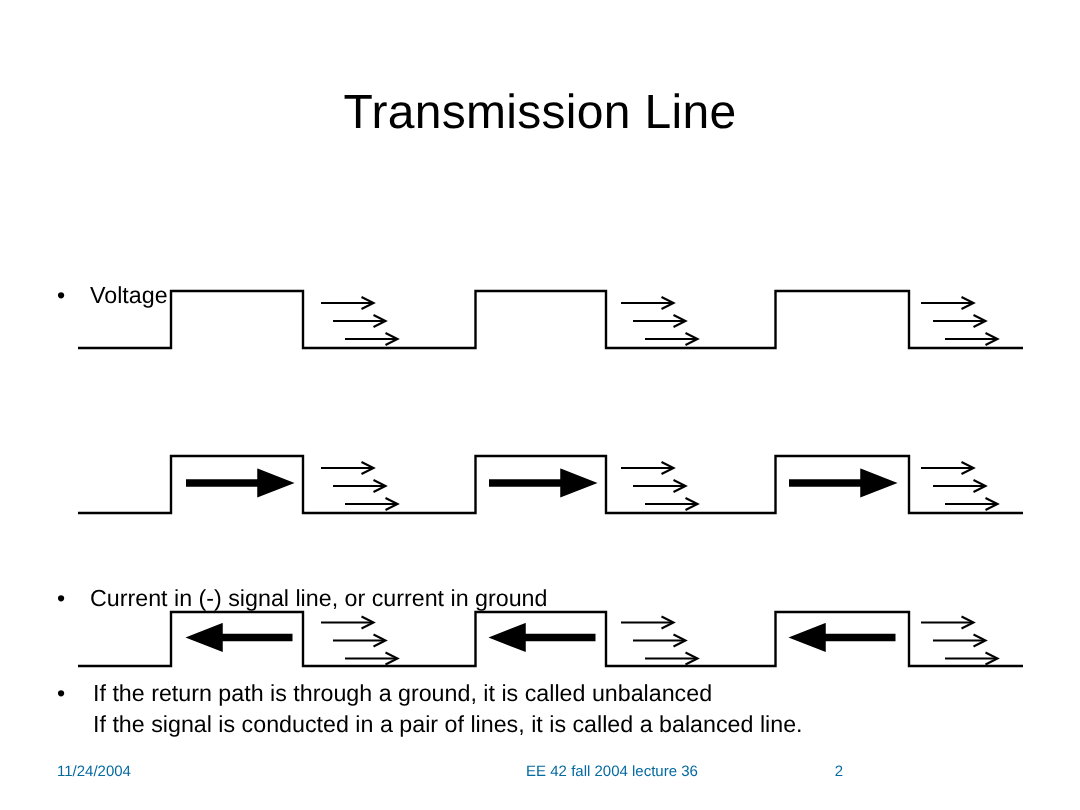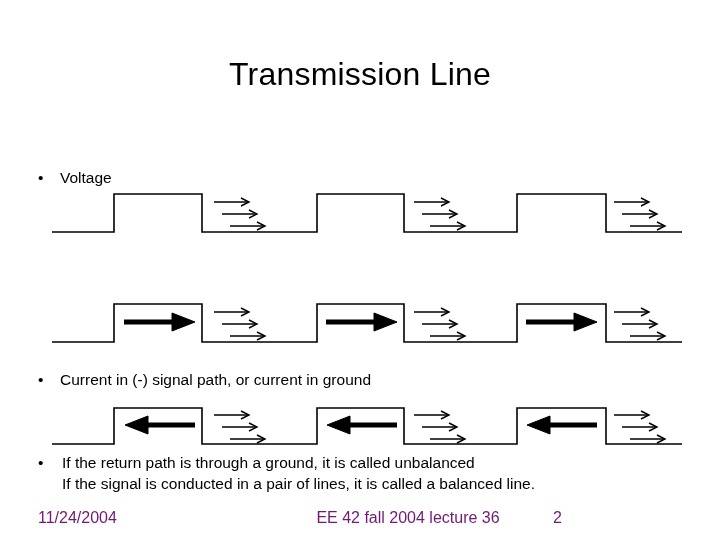--- a/index.html
+++ b/index.html
@@ -32,20 +32,21 @@
     font-weight: normal;
     letter-spacing: 0.2px;
     color: #000000;
   }
   .bullet {
     position: absolute;
     font-size: 15.5px;
     color: #000000;
     line-height: 20px;
     white-space: pre;
+    margin-top: 20px;
   }
   .bullet .dot {
     display: inline-block;
     width: 22px;
   }
   .bullet-wrap {
     position: absolute;
     font-size: 15.5px;
     color: #000000;
     line-height: 21px;
@@ -57,22 +58,22 @@
   }
   .bullet-wrap .txt {
     display: block;
     margin-left: 24px;
   }
   .wave-svg {
     position: absolute;
   }
   .footer {
     position: absolute;
-    font-size: 16px;
-    color: #701a75;
+    font-size: 10px;
+    color: #0369a1;
   }
   #footer-date { left: 38px; top: 497px; }
   #footer-center { left: 0; top: 497px; width: 720px; text-align: center; padding-left: 48px; }
   #footer-page { right: 38px; top: 497px; }
 </style>
 </head>
 <body>
 
 <div id="slide">
 
@@ -150,21 +151,21 @@
     <g stroke="#000000" stroke-width="1.4" fill="none">
       <path d="M562,20 L596,20"></path>
         <path d="M589,16 L597,20 L589,24"></path>
       <path d="M570,32 L604,32"></path>
         <path d="M597,28 L605,32 L597,36"></path>
       <path d="M578,44 L612,44"></path>
         <path d="M605,40 L613,44 L605,48"></path>
     </g>
   </svg>
 
-  <div class="bullet" style="left:38px; top:358px;"><span class="dot">•</span><span>Current in (-) signal path, or current in ground</span></div>
+  <div class="bullet" style="left:38px; top:358px;"><span class="dot">•</span><span>Current in (-) signal line, or current in ground</span></div>
 
   <svg class="wave-svg" style="left:52px; top:386px;" width="630" height="56" viewBox="0 0 630 56">
     <g fill="none" stroke="#000000" stroke-width="1.6">
       <path d="M0,46 L62,46 L62,10 L150,10 L150,46 L265,46 L265,10 L352,10 L352,46 L465,46 L465,10 L554,10 L554,46 L630,46"></path>
     </g>
 
     <g fill="#000000" stroke="#000000">
       <path d="M92,27 L143,27" stroke-width="5"></path>
       <path d="M96,18 L73,27 L96,36 Z" stroke-width="1"></path>
     </g>

